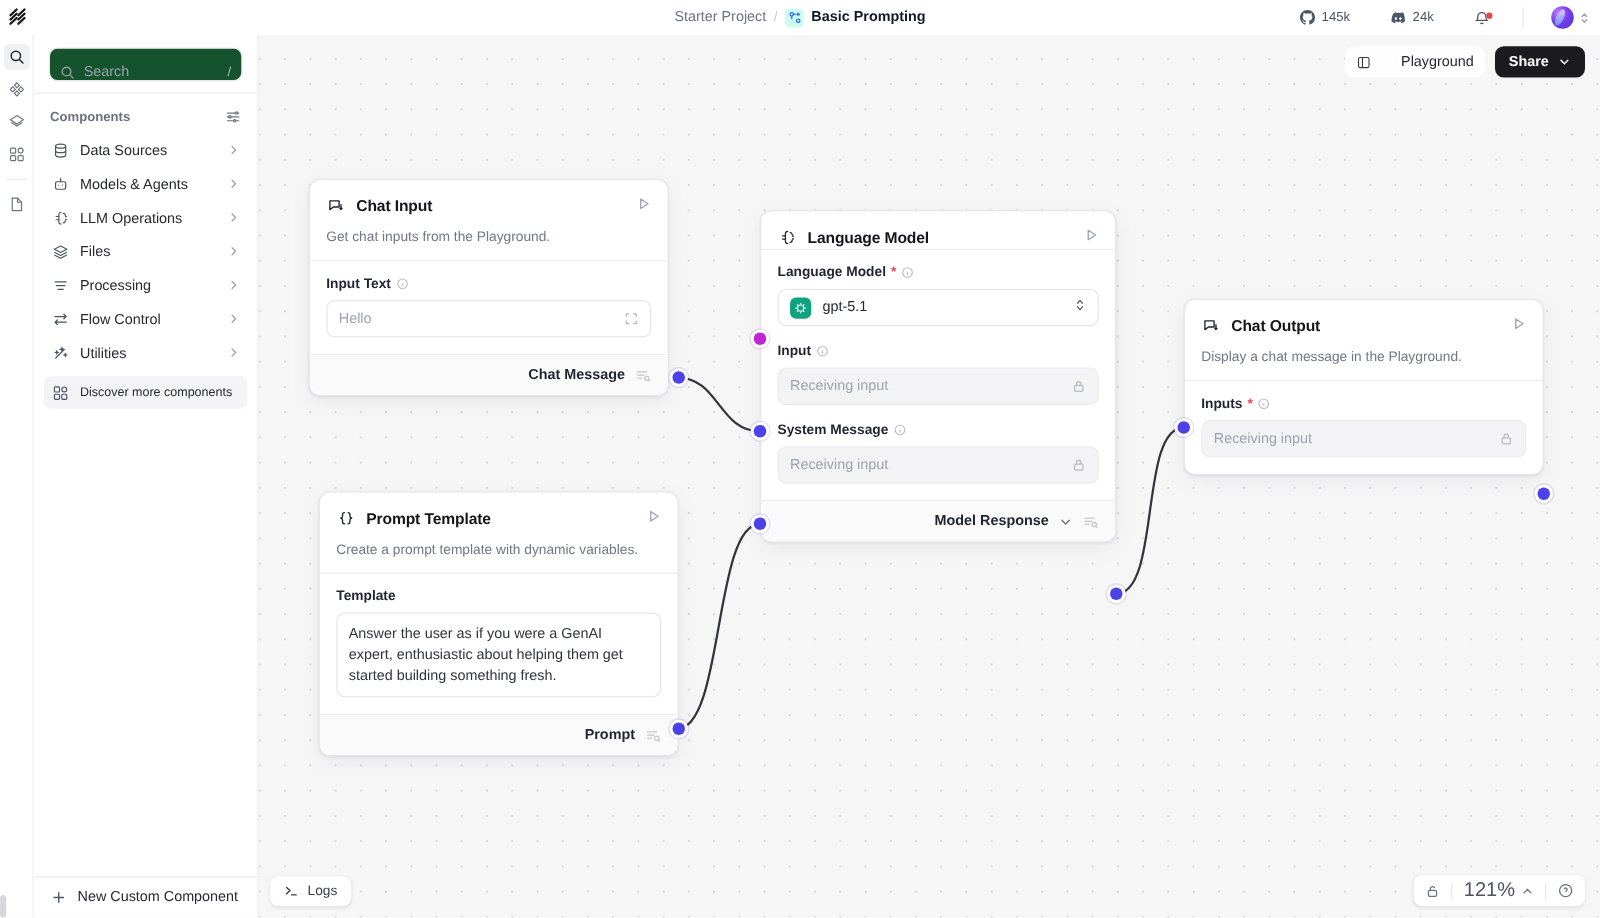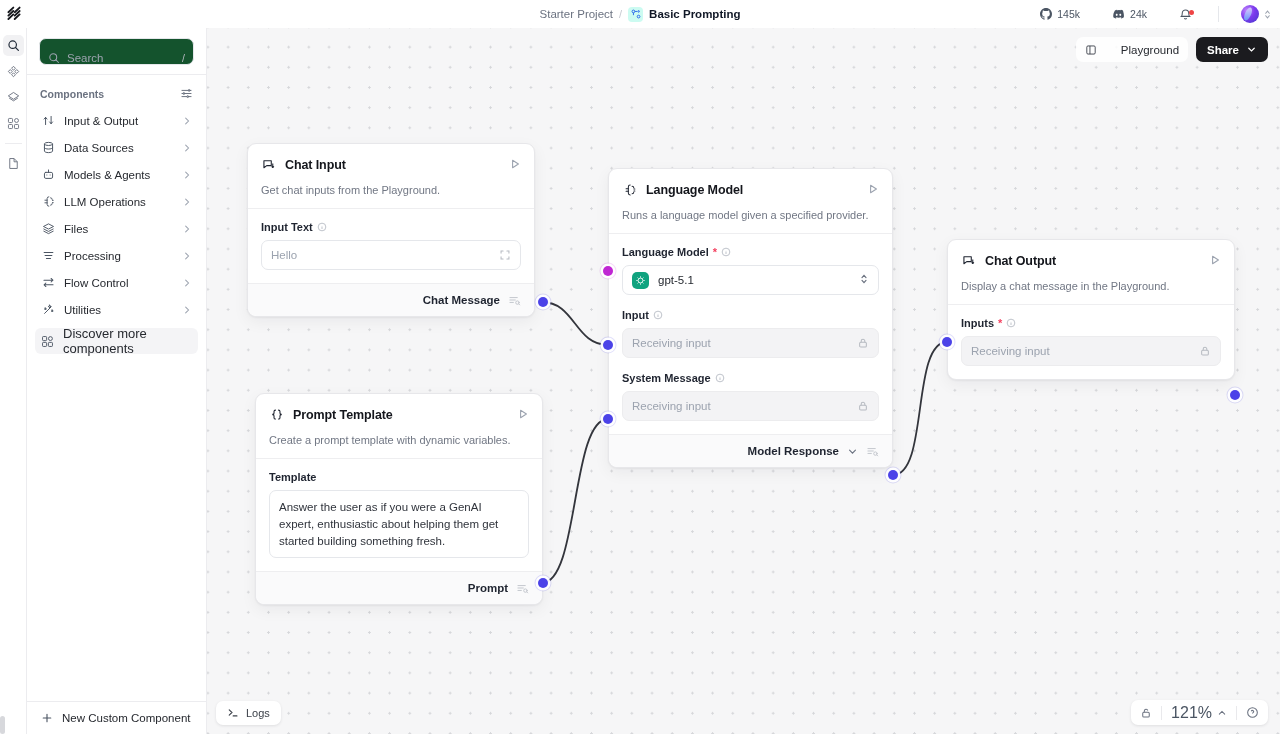--- a/index.html
+++ b/index.html
@@ -116,21 +116,21 @@
   }
   .cat-label { font-size: 11.5px; color: #26292f; flex: 1; }
   .cat .chev { color: #9ca3af; }
   .cat-icon { width: 14px; height: 14px; display: flex; align-items: center; justify-content: center; color: #4b5563; }
 
   .discover {
     margin: 5px 8px 0 8px; height: 26px; border-radius: 6px;
     background: #f4f4f6; display: flex; align-items: center; gap: 9px;
     padding: 0 6px;
   }
-  .discover span.t { font-size: 13px; color: #26292f; }
+  .discover span.t { font-size: 10px; color: #26292f; }
 
   .sidebar-footer {
     margin-top: auto; border-top: 1px solid #ececef;
     height: 33px; display: flex; align-items: center; gap: 9px; padding: 0 14px;
   }
   .sidebar-footer .t { font-size: 11.5px; color: #26292f; }
 
   
   .canvas {
     flex: 1; position: relative; background: #f6f6f7;
@@ -365,33 +365,20 @@
         <span class="comp-head-label">Components</span>
         <svg width="13" height="13" viewBox="0 0 16 16" fill="none" stroke="#6b7280" stroke-width="1.2" stroke-linecap="round">
           <path d="M2.4 4.2h8M12.2 4.2h1.4M2.4 8h1.6M5.8 8h7.8M2.4 11.8h6.4M10.6 11.8h3"></path>
           <circle cx="11.3" cy="4.2" r="1.15"></circle>
             <circle cx="4.8" cy="8" r="1.15"></circle>
             <circle cx="9.6" cy="11.8" r="1.15"></circle>
         </svg>
       </div>
 
       <div class="cat-list">
-        <div class="cat">
-          <span class="cat-icon">
-            <svg width="13" height="13" viewBox="0 0 16 16" fill="none" stroke="currentColor" stroke-width="1.2" stroke-linecap="round">
-              <path d="M4.4 13V4.2M4.4 4.2 2.6 6.2M4.4 4.2l1.8 2M11.2 3v8.8M11.2 11.8l1.8-2M11.2 11.8l-1.8-2"></path>
-            </svg>
-          </span>
-          <span class="cat-label">Input &amp; Output</span>
-          <span class="chev">
-            <svg width="10" height="10" viewBox="0 0 12 12" fill="none" stroke="currentColor" stroke-width="1.25" stroke-linecap="round">
-                <path d="M4.4 2.6 7.8 6l-3.4 3.4"></path>
-              </svg>
-          </span>
-        </div>
 
         <div class="cat">
           <span class="cat-icon">
             <svg width="13" height="13" viewBox="0 0 16 16" fill="none" stroke="currentColor" stroke-width="1.2">
               <ellipse cx="8" cy="3.6" rx="5" ry="1.9"></ellipse>
                 <path d="M3 3.6v8.8c0 1 2.2 1.9 5 1.9s5-.9 5-1.9V3.6"></path>
                 <path d="M3 8c0 1 2.2 1.9 5 1.9s5-.9 5-1.9"></path>
             </svg>
           </span>
           <span class="cat-label">Data Sources</span>
@@ -636,21 +623,20 @@
                 <path d="M10.4 3.6a1.9 1.9 0 0 1 1.9 1.9M10.4 12.4a1.9 1.9 0 0 0 1.9-1.9M3.5 6.5h2.6M3.5 9.5h2.6M12.5 6.8h1.1M12.5 9.2h1.1"></path>
               </svg>
             </span>
             <span class="node-title">Language Model</span>
             <span class="play">
               <svg width="12" height="12" viewBox="0 0 14 14" fill="none" stroke="currentColor" stroke-width="1.25" stroke-linejoin="round">
                   <path d="M4.2 2.6 11 7l-6.8 4.4Z"></path>
                 </svg>
             </span>
           </div>
-          <div class="node-desc">Runs a language model given a specified provider.</div>
         </div>
         <div class="node-sep"></div>
         <div class="node-body">
           <div class="field-label">
             <span>Language Model</span>
             <span class="req">*</span>
             <span class="info-i">
               <svg width="10" height="10" viewBox="0 0 12 12" fill="none" stroke="currentColor" stroke-width="1.1">
                   <circle cx="6" cy="6" r="4.6"></circle>
                   <path d="M6 5.4v3M6 3.8v.1"></path>

